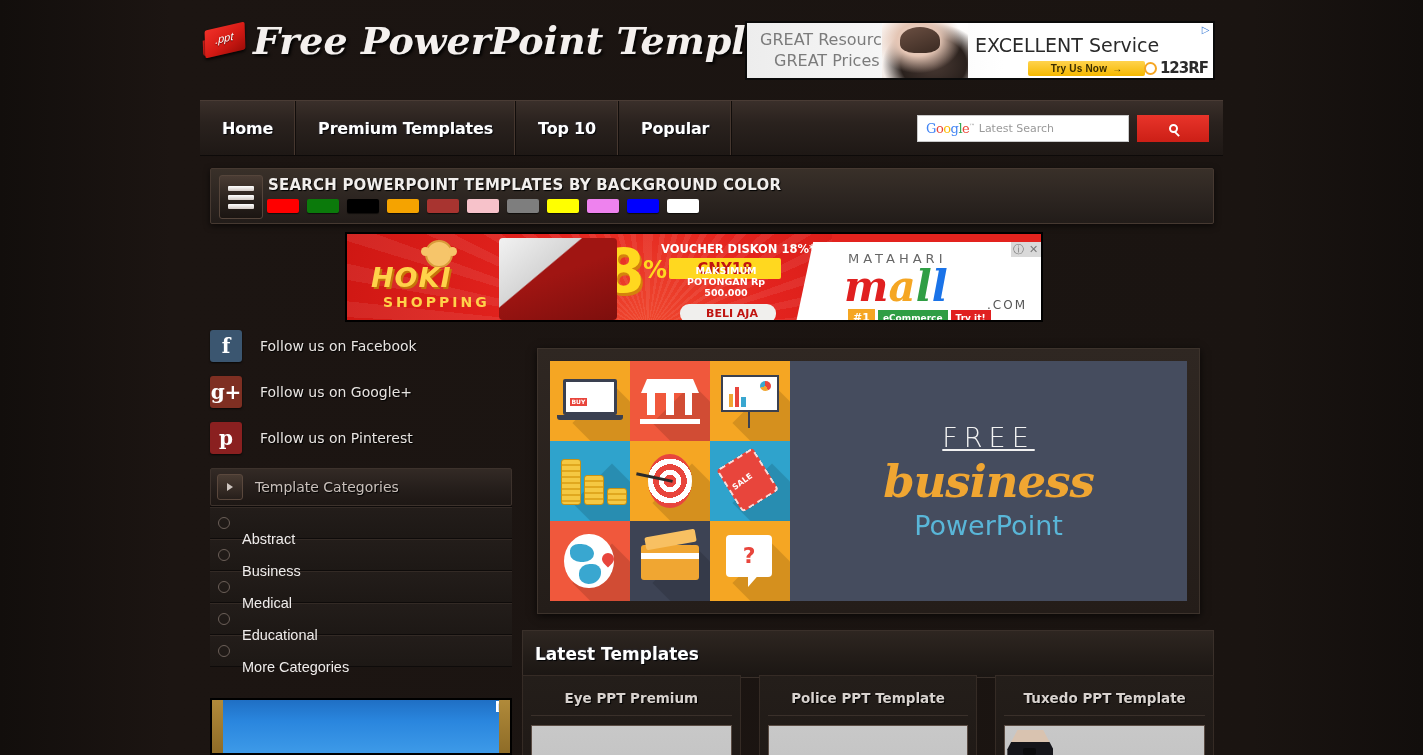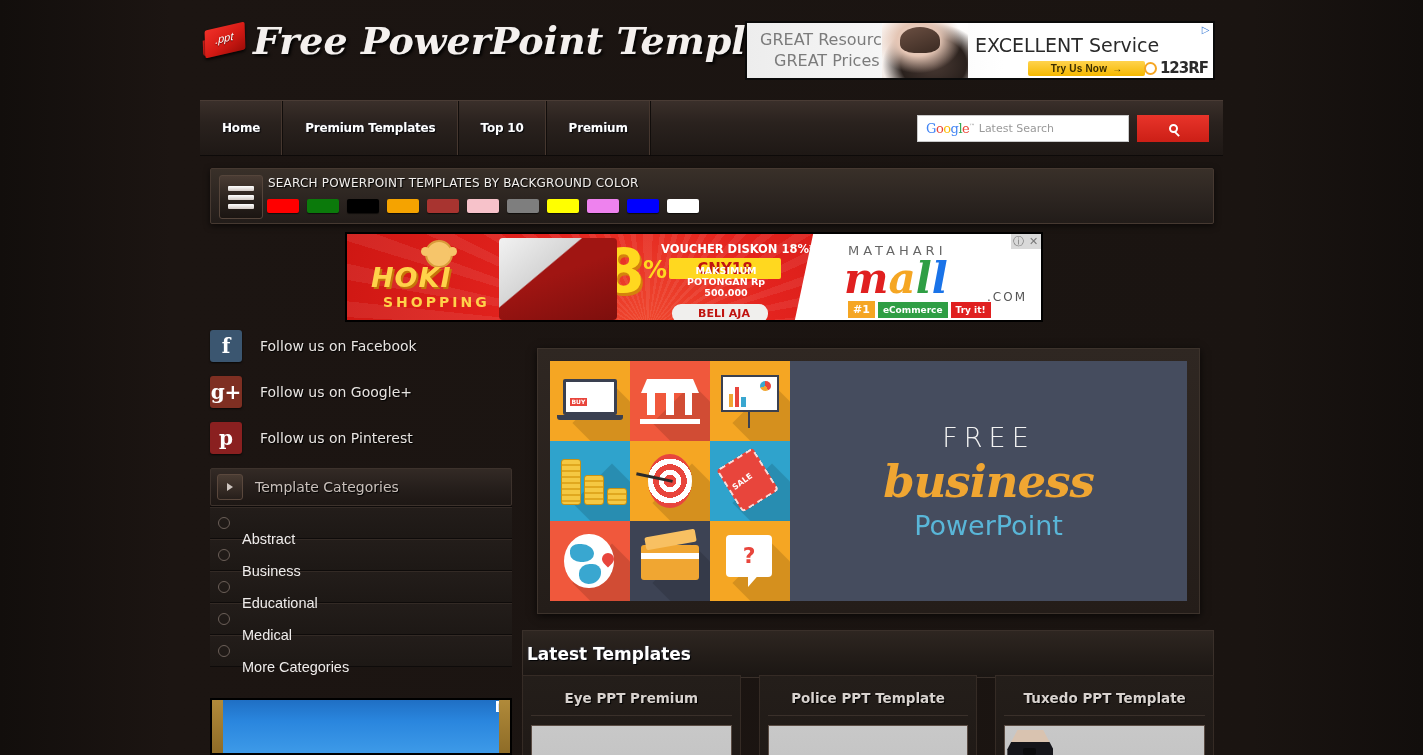--- a/index.html
+++ b/index.html
@@ -100,21 +100,21 @@
   .nav {
     position: absolute; left: 0; top: 100px; width: 1023px; height: 56px;
     background: linear-gradient(180deg,#3a2f2a 0%, #2a221e 40%, #1e1815 100%);
     border-top: 1px solid #4a3c35; border-bottom: 1px solid #0d0a09;
     display: flex; align-items: stretch;
   }
   .nav-item {
     display: flex; align-items: center; padding: 0 22px;
     border-right: 1px solid #110d0b;
     box-shadow: inset -1px 0 0 #46372f;
-    color: #ffffff; font-size: 12px; font-weight: bold;
+    color: #ffffff; font-size: 16px; font-weight: bold;
     font-family: "DejaVu Sans", sans-serif;
     letter-spacing: -.2px;
     text-shadow: 1px 1px 1px rgba(0,0,0,.9), 0 0 2px rgba(120,160,255,.25);
     cursor: pointer;
   }
   .nav-spacer { flex: 1; }
   .search-wrap { display: flex; align-items: center; padding-right: 14px; gap: 8px; }
   .search-input {
     width: 212px; height: 27px; background: #ffffff; border: 1px solid #c9c9c9;
     padding: 0 8px; font-size: 11px; color: #9a9a9a;
@@ -141,21 +141,21 @@
   .hamburger {
     position: absolute; left: 8px; top: 6px; width: 44px; height: 44px;
     background: linear-gradient(180deg,#4a3c34 0%,#2a221d 55%,#1b1512 100%);
     border-radius: 3px; border: 1px solid #55453b;
     display: flex; flex-direction: column; align-items: center; justify-content: center; gap: 4px;
     cursor: pointer;
   }
   .hamburger span { display:block; width: 26px; height: 5px; background: linear-gradient(180deg,#fff,#d2c9c4); border-radius: 1px; }
   .colorbar-title {
     position: absolute; left: 57px; top: 7px;
-    font-size: 12px; font-weight: normal; color: #f2efed;
+    font-size: 15px; font-weight: bold; color: #f2efed;
     font-family: "DejaVu Sans", sans-serif; letter-spacing: .2px;
     text-shadow: 1px 1px 1px #000;
   }
   .swatches { position: absolute; left: 56px; top: 30px; display: flex; gap: 8px; }
   .swatch { width: 32px; height: 14px; border-radius: 2px; cursor: pointer; box-shadow: 0 1px 1px rgba(0,0,0,.6); }
 
   
   .mallad {
     position: absolute; left: 145px; top: 232px; width: 698px; height: 90px;
     background: #000; padding: 2px; overflow: hidden;
@@ -194,23 +194,23 @@
     position: absolute; right: 215px; top: 4px; width: 118px; height: 82px;
     background:
       linear-gradient(140deg,#f2f2f2 0%, #d6d6d6 38%, transparent 39%),
       linear-gradient(160deg,#a01512 45%, #7d0f0d 100%);
     border-radius: 4px;
   }
   .mall-promo { position: absolute; left: 300px; top: 0; width: 185px; height: 100%; }
   .voucher { position:absolute; left: 14px; top: 8px; font-size: 11.5px; font-weight:bold; color:#fff; font-family:"DejaVu Sans",sans-serif;}
   .cny { position:absolute; left: 22px; top: 24px; width: 112px; height: 21px; background:#ffd81f; color:#c01410; font-weight:bold; font-size:15px; display:flex; align-items:center; justify-content:center; border-radius:2px; font-family:"DejaVu Sans",sans-serif;}
   .maks { position:absolute; left: 24px; top: 31px; width: 110px; text-align:center; font-size:9.5px; font-weight:bold; color:#fff; line-height:11px; font-family:"DejaVu Sans",sans-serif;}
-  .beli { position:absolute; left: 25px; top: 70px; width: 96px; height: 19px; background:#f0efed; color:#c01410; font-weight:bold; font-size:11px; display:flex;align-items:center;justify-content:center; border-radius:9px; font-family:"DejaVu Sans",sans-serif;padding-left:8px;}
+  .beli { position:absolute; left: 33px; top: 70px; width: 96px; height: 19px; background:#f0efed; color:#c01410; font-weight:bold; font-size:11px; display:flex;align-items:center;justify-content:center; border-radius:9px; font-family:"DejaVu Sans",sans-serif;padding-left:8px;}
   .mall-right {
-    position: absolute; right: 0; top: 0; width: 215px; height: 100%;
+    position: absolute; right: 0; top: 8px; width: 215px; height: 100%;
     background: #ffffff;
   }
   .mall-right::before{
     content:""; position:absolute; left:-22px; top:0; width:44px; height:100%;
     background:#fff; transform: skewX(-12deg);
   }
   .matahari { position:absolute; left: 22px; top: 9px; font-size: 13px; letter-spacing: 4px; color:#666; font-family:"DejaVu Sans",sans-serif;}
   .mallword { position:absolute; left: 18px; top: 20px; font-size: 42px; font-style: italic; font-weight: bold; font-family:"DejaVu Serif",serif; }
   .mallword .c1{color:#e02020}.mallword .c2{color:#f5a623}.mallword .c3{color:#2f9e44}.mallword .c4{color:#1a73e8}
   .dotcom { position:absolute; right: 14px; top: 56px; font-size: 12px; letter-spacing:2px; color:#555; font-family:"DejaVu Sans",sans-serif;}
@@ -274,21 +274,21 @@
     background: linear-gradient(180deg,#2f2722,#241d19);
     border: 1px solid #3d332c;
     padding: 12px;
     box-shadow: 0 2px 8px rgba(0,0,0,.7);
   }
   .hero-in { position: relative; width: 100%; height: 100%; display: flex; background: #454c5e; }
   .tiles { width: 240px; height: 100%; display: grid; grid-template-columns: repeat(3,1fr); grid-template-rows: repeat(3,1fr); }
   .tile { position: relative; overflow: hidden; }
   .tile .shadow { position:absolute; right:-10px; bottom:-10px; width: 70%; height: 70%; background: rgba(0,0,0,.13); transform: rotate(45deg); }
   .hero-text { flex: 1; display: flex; flex-direction: column; align-items: center; justify-content: center; color:#fff; }
-  .t-free { font-size: 27px; letter-spacing: 6px; color: #f2f2f2; font-family: "DejaVu Sans", sans-serif; font-weight: 300; }
+  .t-free { font-size: 27px; letter-spacing: 6px; color: #f2f2f2; font-family: "DejaVu Sans", sans-serif; font-weight: 300; text-decoration: underline; }
   .t-business { font-size: 45px; font-style: italic; font-weight: bold; color: #f0a632; font-family: "DejaVu Serif", serif; margin: 2px 0 0; letter-spacing: -1px; }
   .t-ppt { font-size: 27px; color: #59b6d8; font-family: "DejaVu Sans", sans-serif; margin-top: 2px; }
   .t-templates { font-size: 21px; letter-spacing: 7px; color: #efefef; font-family: "DejaVu Sans", sans-serif; margin-top: 4px; }
 
   
   .laptop { position:absolute; left:16%; top:22%; width:68%; height:46%; background:#fff; border:3px solid #3a4050; border-radius:2px;}
   .laptop::after{content:"";position:absolute;left:-18%;bottom:-26%;width:136%;height:18%;background:#3a4050;border-radius:0 0 3px 3px;}
   .buy{position:absolute;left:8%;top:52%;width:36%;height:26%;background:#e8453c;color:#fff;font-size:6px;font-weight:bold;display:flex;align-items:center;justify-content:center;font-family:"DejaVu Sans",sans-serif;}
   .bank{position:absolute;left:18%;top:22%;width:64%;height:52%;}
   .bank .roof{position:absolute;left:-6%;top:0;width:112%;height:0;border-left:6px solid transparent;border-right:6px solid transparent;border-bottom:14px solid #fff;}
@@ -316,21 +316,21 @@
   .cards .stripe{position:absolute;left:0;top:22%;width:100%;height:18%;background:#fff;}
   .bubble{position:absolute;left:20%;top:18%;width:58%;height:52%;background:#fff;border-radius:4px;}
   .bubble::after{content:"";position:absolute;right:22%;bottom:-24%;border-left:0 solid transparent;border-right:14px solid transparent;border-top:16px solid #fff;}
   .bubble span{position:absolute;left:50%;top:46%;transform:translate(-50%,-50%);color:#e8453c;font-size:22px;font-weight:bold;font-family:"DejaVu Sans",sans-serif;}
 
   
   .latest-head {
     position: absolute; left: 322px; top: 630px; width: 692px; height: 48px;
     background: linear-gradient(180deg,#2e2621 0%, #221c18 60%, #1b1613 100%);
     border: 1px solid #3a302a;
-    display: flex; align-items: center; padding-left: 4px;
+    display: flex; align-items: center; padding-left: 12px;
   }
   .latest-title {
     color: #ffffff; font-size: 17px; font-weight: bold;
     font-family: "DejaVu Sans", sans-serif;
     text-shadow: 1px 1px 1px #000, 0 0 2px rgba(120,160,255,.3);
   }
   .cards-row { position: absolute; left: 322px; top: 675px; width: 692px; display: flex; gap: 18px; }
   .tcard {
     width: 219px; background: linear-gradient(180deg,#241e1a,#1d1714);
     border: 1px solid #352b25; padding: 8px;
@@ -385,21 +385,21 @@
           </div>
           <div class="adchoice">▷</div>
         </div>
       </div>
     </div>
 
     <div class="nav">
       <div class="nav-item">Home</div>
       <div class="nav-item">Premium Templates</div>
       <div class="nav-item">Top 10</div>
-      <div class="nav-item">Premium</div>
+      <div class="nav-item">Popular</div>
       <div class="nav-spacer"></div>
       <div class="search-wrap">
         <div class="search-input">
           <span class="g-logo"><span class="b">G</span><span class="r">o</span><span class="y">o</span><span class="b">g</span><span class="g">l</span><span class="r">e</span><span class="g-tm">™</span></span>
           <span>Latest Search</span>
         </div>
         <div class="search-btn">
           <span class="mag"></span>
         </div>
       </div>
@@ -487,25 +487,25 @@
         <div class="cat-item">
           <span class="cat-bullet"></span>
           <span class="cat-label">Abstract</span>
         </div>
         <div class="cat-item">
           <span class="cat-bullet"></span>
           <span class="cat-label">Business</span>
         </div>
         <div class="cat-item">
           <span class="cat-bullet"></span>
-          <span class="cat-label">Educational</span>
+          <span class="cat-label">Medical</span>
         </div>
         <div class="cat-item">
           <span class="cat-bullet"></span>
-          <span class="cat-label">Medical</span>
+          <span class="cat-label">Educational</span>
         </div>
         <div class="cat-item">
           <span class="cat-bullet"></span>
           <span class="cat-label">More Categories</span>
         </div>
       </div>
     </div>
 
     <div class="sidead">
       <div class="sidead-in">

